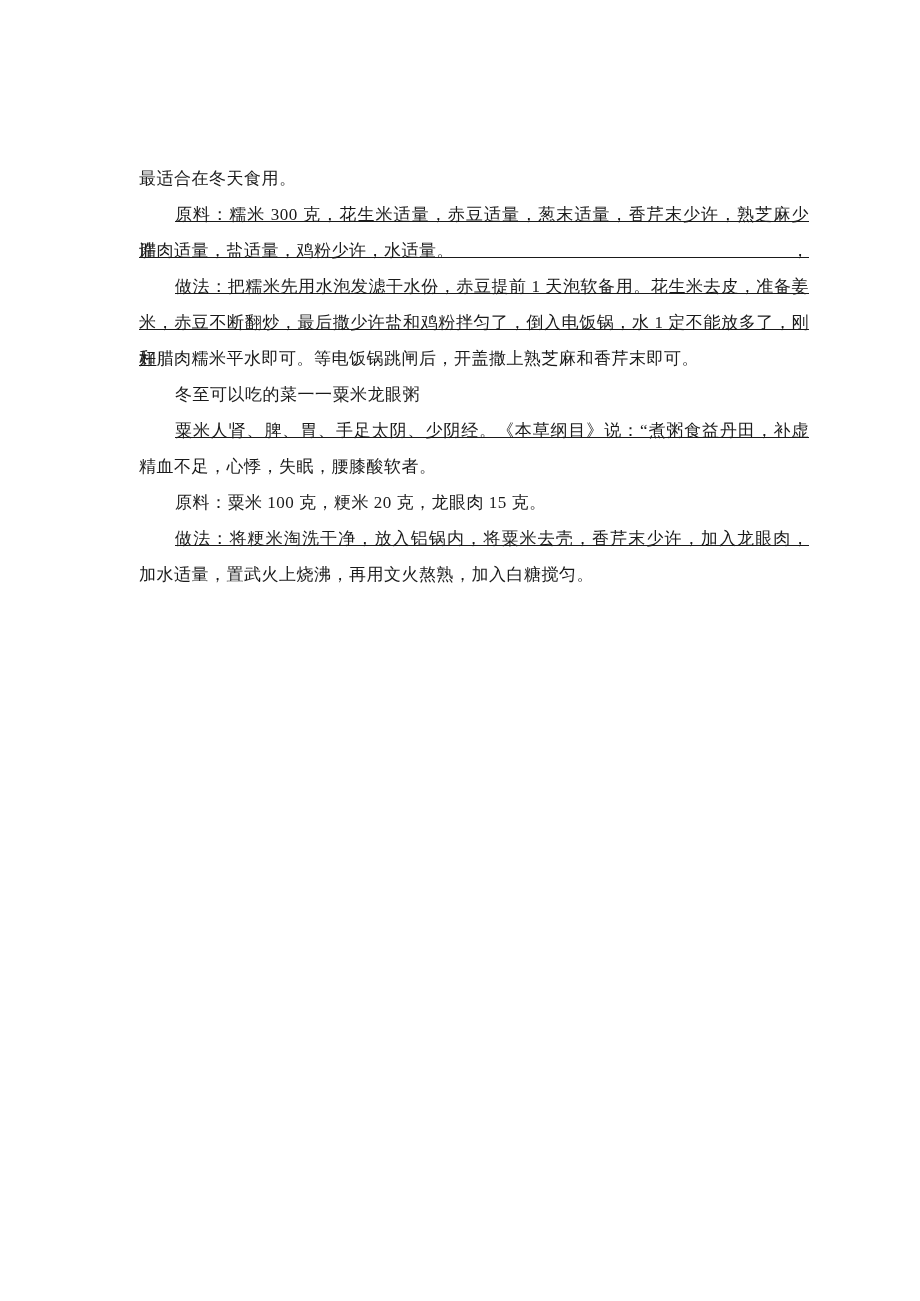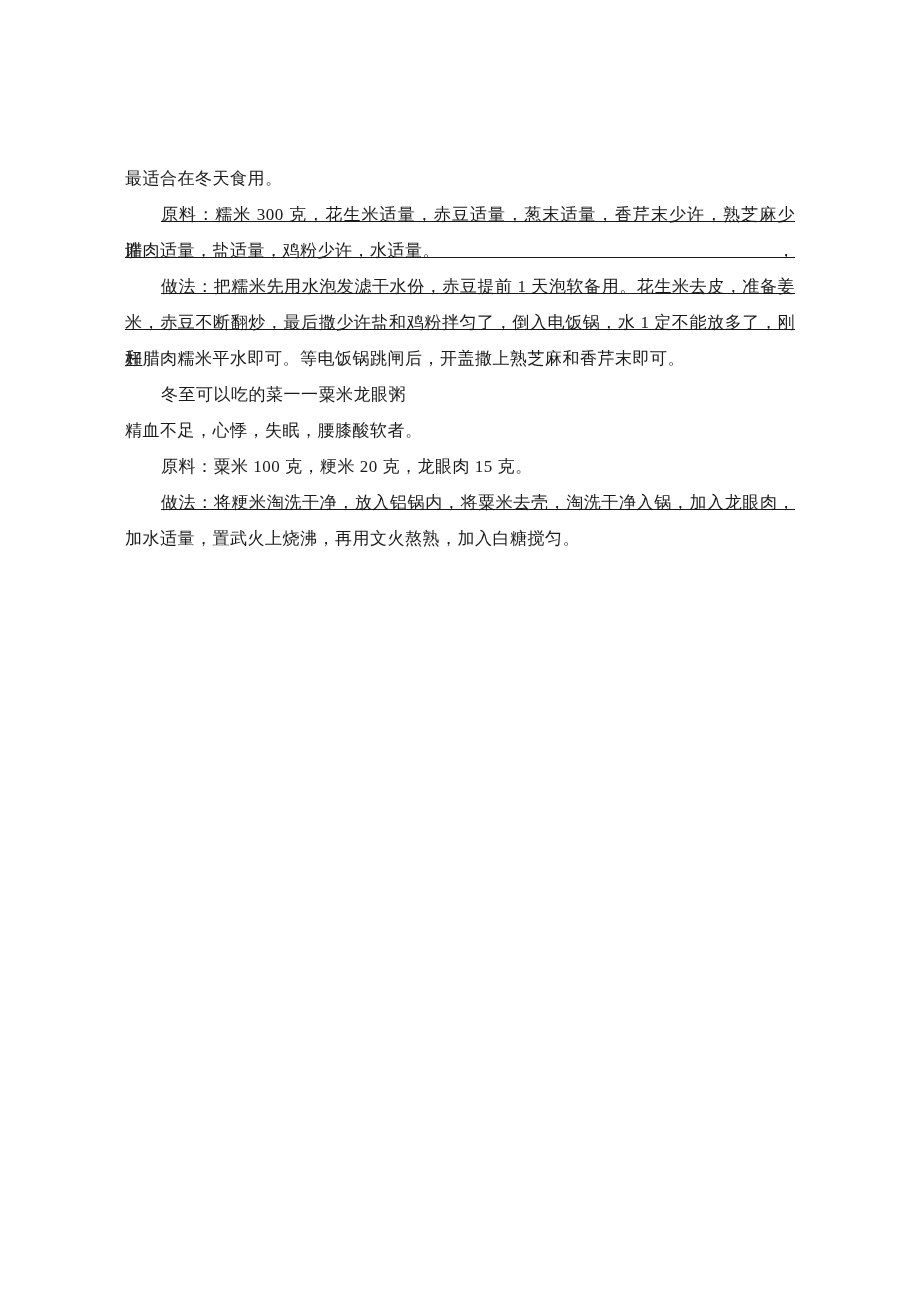--- a/index.html
+++ b/index.html
@@ -11,21 +11,21 @@
     position: relative;
     width: 920px;
     height: 1301px;
     background: #ffffff;
     overflow: hidden;
     font-family: "Liberation Serif", "DejaVu Serif", serif;
     color: #1a1a1a;
   }
   .textblock {
     position: absolute;
-    left: 125px;
+    left: 139px;
     top: 161px;
     width: 670px;
   }
   .line {
     font-size: 17px;
     line-height: 36px;
     height: 36px;
     letter-spacing: 0.5px;
     white-space: normal;
     text-align: left;
@@ -44,18 +44,19 @@
 
 <div class="page" style="background: rgb(255, 255, 255); color: rgb(26, 26, 26);">
   <div class="textblock">
       <div class="line">最适合在冬天食用。</div>
       <div class="line indent justify">原料：糯米 300 克，花生米适量，赤豆适量，葱末适量，香芹末少许，熟芝麻少许，</div>
       <div class="line">腊肉适量，盐适量，鸡粉少许，水适量。</div>
       <div class="line indent justify">做法：把糯米先用水泡发滤干水份，赤豆提前 1 天泡软备用。花生米去皮，准备姜</div>
       <div class="line justify">米，赤豆不断翻炒，最后撒少许盐和鸡粉拌匀了，倒入电饭锅，水 1 定不能放多了，刚好</div>
       <div class="line">和腊肉糯米平水即可。等电饭锅跳闸后，开盖撒上熟芝麻和香芹末即可。</div>
       <div class="line indent">冬至可以吃的菜一一粟米龙眼粥</div>
+      <div class="line indent justify">粟米人肾、脾、胃、手足太阴、少阴经。《本草纲目》说：“煮粥食益丹田，补虚</div>
       <div class="line">精血不足，心悸，失眠，腰膝酸软者。</div>
       <div class="line indent">原料：粟米 100 克，粳米 20 克，龙眼肉 15 克。</div>
-      <div class="line indent justify">做法：将粳米淘洗干净，放入铝锅内，将粟米去壳，淘洗干净入锅，加入龙眼肉，</div>
+      <div class="line indent justify">做法：将粳米淘洗干净，放入铝锅内，将粟米去壳，香芹末少许，加入龙眼肉，</div>
       <div class="line">加水适量，置武火上烧沸，再用文火熬熟，加入白糖搅匀。</div>
     </div>
 </div>
 
 </body></html>

